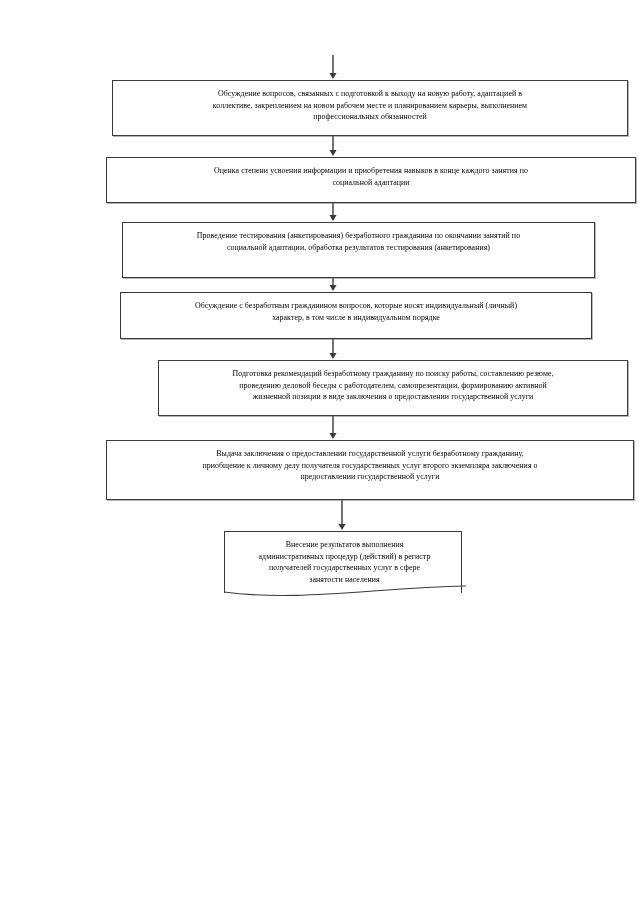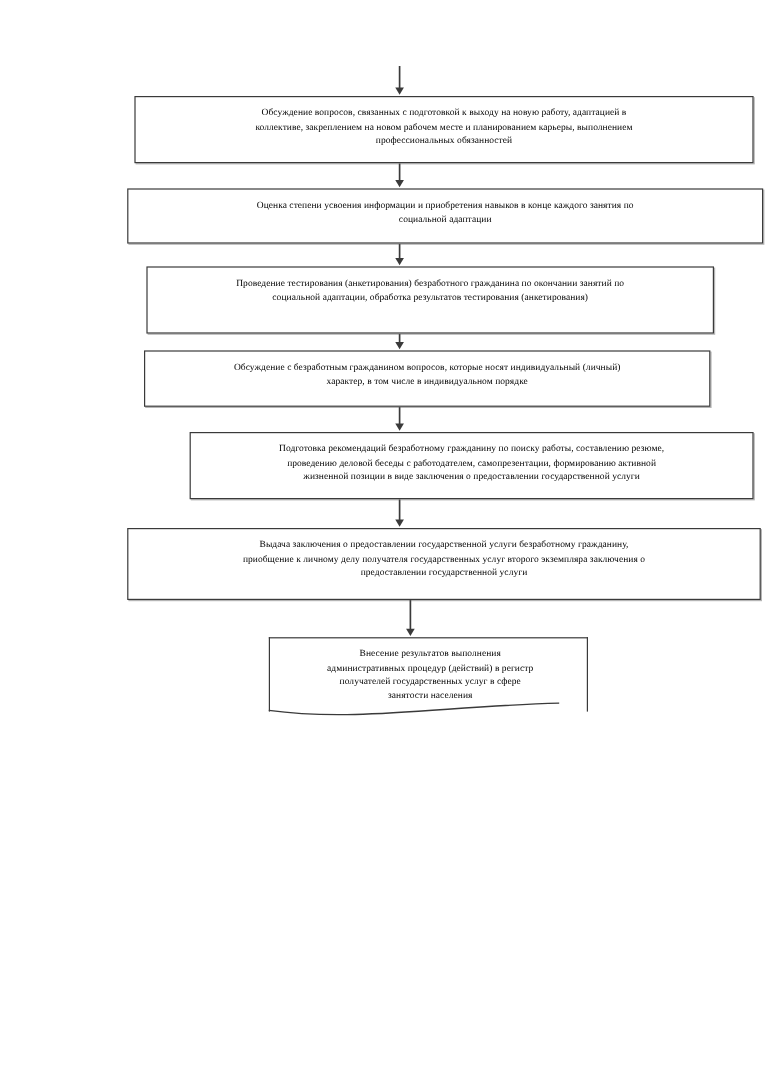--- a/index.html
+++ b/index.html
@@ -112,19 +112,19 @@
     <div class="node" style="left: 110px; top: 360px; width: 470px; height: 56px; margin-left: 48px;">
       <div class="node-text">Подготовка рекомендаций безработному гражданину по поиску работы, составлению резюме,
 проведению деловой беседы с работодателем, самопрезентации, формированию активной
 жизненной позиции в виде заключения о предоставлении государственной услуги</div>
     </div>
     <div class="node" style="left: 106px; top: 440px; width: 528px; height: 60px;">
       <div class="node-text">Выдача заключения о предоставлении государственной услуги безработному гражданину,
 приобщение к личному делу получателя государственных услуг второго экземпляра заключения о
 предоставлении государственной услуги</div>
     </div>
-    <div class="node wavy" style="left: 224px; top: 531px; width: 266px; height: 62px; padding-left: 13px;">
+    <div class="node wavy" style="left: 224px; top: 531px; width: 238px; height: 62px; padding-left: 13px;">
       <div class="node-text">Внесение результатов выполнения
 административных процедур (действий) в регистр
 получателей государственных услуг в сфере
 занятости населения</div>
     </div>
   </div>
 
 </body></html>

